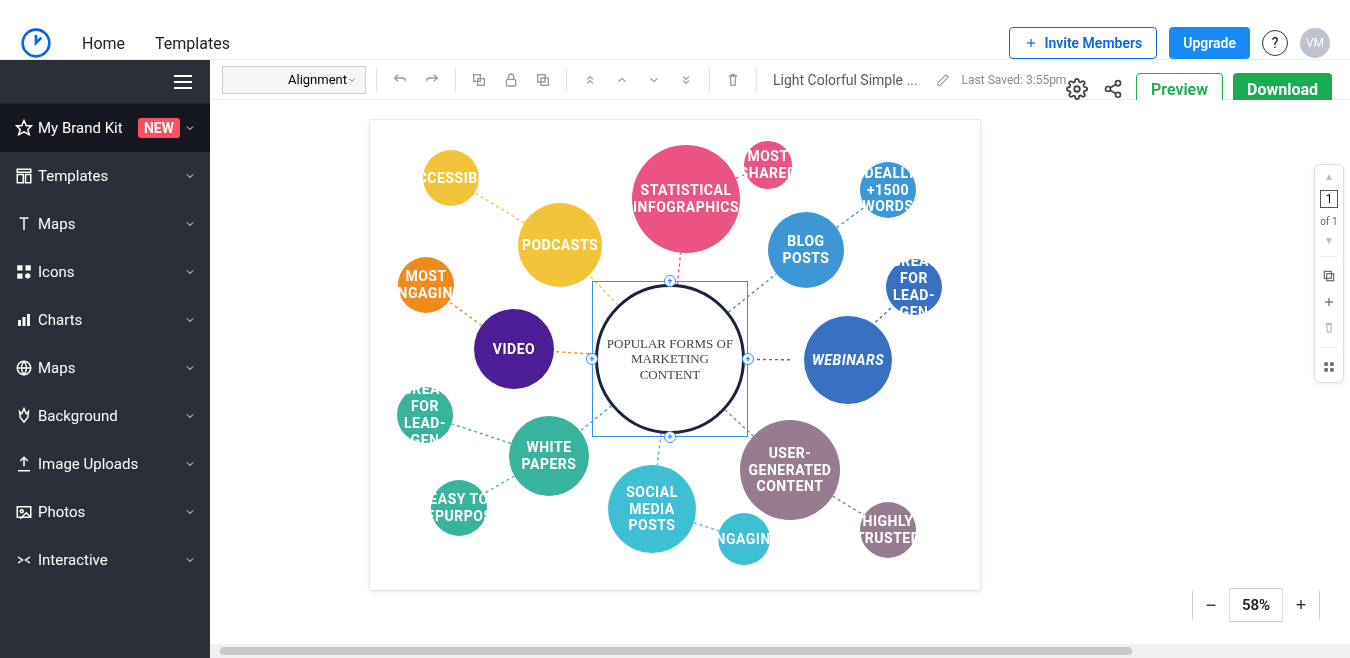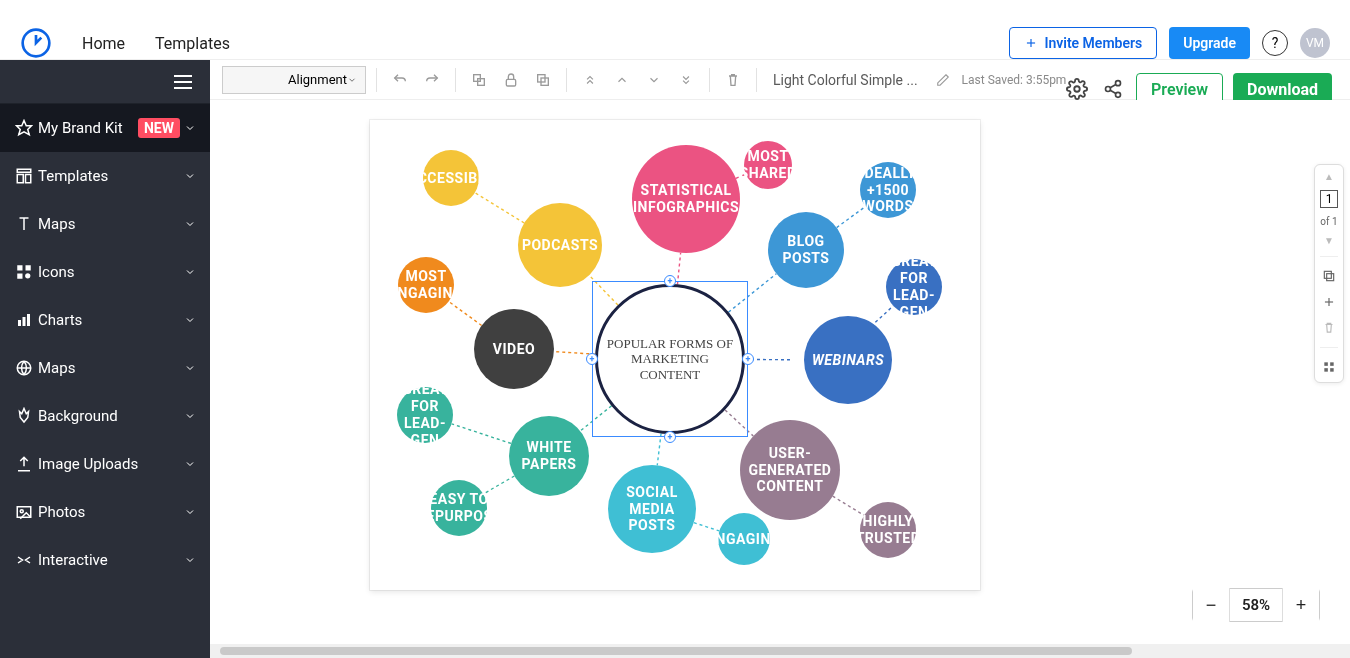--- a/index.html
+++ b/index.html
@@ -364,21 +364,21 @@
               <line class="conn" x1="374.9986057795086" y1="239.45730857182627" x2="420.0008179426883" y2="239.7317123045286" stroke="#3970c2"></line>
               <line class="conn" x1="496.5021559913693" y1="210.34178265787548" x2="523.316809823674" y2="185.87341103589742" stroke="#3970c2"></line>
               <line class="conn" x1="358.5231550195061" y1="192.09541252113115" x2="406.3482681234502" y2="153.76499098929355" stroke="#3d97d6"></line>
               <line class="conn" x1="466.66715237502035" y1="107.56062021339974" x2="495.403150881564" y2="86.53427984275808" stroke="#3d97d6"></line>
             </svg>
           <div id="bubbles">
               <div class="bubble" style="left: 262px; top: 25px; width: 108px; height: 108px; background: rgb(235, 83, 130);">STATISTICAL INFOGRAPHICS</div>
               <div class="bubble" style="left: 374px; top: 21px; width: 48px; height: 48px; background: rgb(235, 83, 130);">MOST SHARED</div>
               <div class="bubble" style="left: 53px; top: 30px; width: 56px; height: 56px; background: rgb(244, 196, 56);">ACCESSIBLE</div>
               <div class="bubble" style="left: 148px; top: 83px; width: 84px; height: 84px; background: rgb(244, 196, 56);">PODCASTS</div>
-              <div class="bubble" style="left: 104px; top: 189px; width: 80px; height: 80px; background: #404040;">VIDEO</div>
+              <div class="bubble" style="left: 104px; top: 189px; width: 80px; height: 80px; background: #4c1d95;">VIDEO</div>
               <div class="bubble" style="left: 28px; top: 137px; width: 56px; height: 56px; background: rgb(240, 138, 29);">MOST ENGAGING</div>
               <div class="bubble" style="left: 139px; top: 296px; width: 80px; height: 80px; background: rgb(56, 179, 157);">WHITE PAPERS</div>
               <div class="bubble" style="left: 27px; top: 267px; width: 56px; height: 56px; background: rgb(56, 179, 157);">GREAT FOR LEAD-GEN</div>
               <div class="bubble" style="left: 61px; top: 360px; width: 56px; height: 56px; background: rgb(56, 179, 157);">EASY TO REPURPOSE</div>
               <div class="bubble" style="left: 238px; top: 345px; width: 88px; height: 88px; background: rgb(63, 191, 212);">SOCIAL MEDIA POSTS</div>
               <div class="bubble" style="left: 348px; top: 393px; width: 52px; height: 52px; background: rgb(63, 191, 212);">ENGAGING</div>
               <div class="bubble" style="left: 370px; top: 300px; width: 100px; height: 100px; background: rgb(151, 124, 145);">USER-GENERATED CONTENT</div>
               <div class="bubble" style="left: 490px; top: 382px; width: 56px; height: 56px; background: rgb(151, 124, 145);">HIGHLY TRUSTED</div>
               <div class="bubble" style="left: 434px; top: 196px; width: 88px; height: 88px; background: rgb(57, 112, 194); font-style: italic;">WEBINARS</div>
               <div class="bubble" style="left: 516px; top: 139px; width: 56px; height: 56px; background: rgb(57, 112, 194);">GREAT FOR LEAD-GEN</div>

